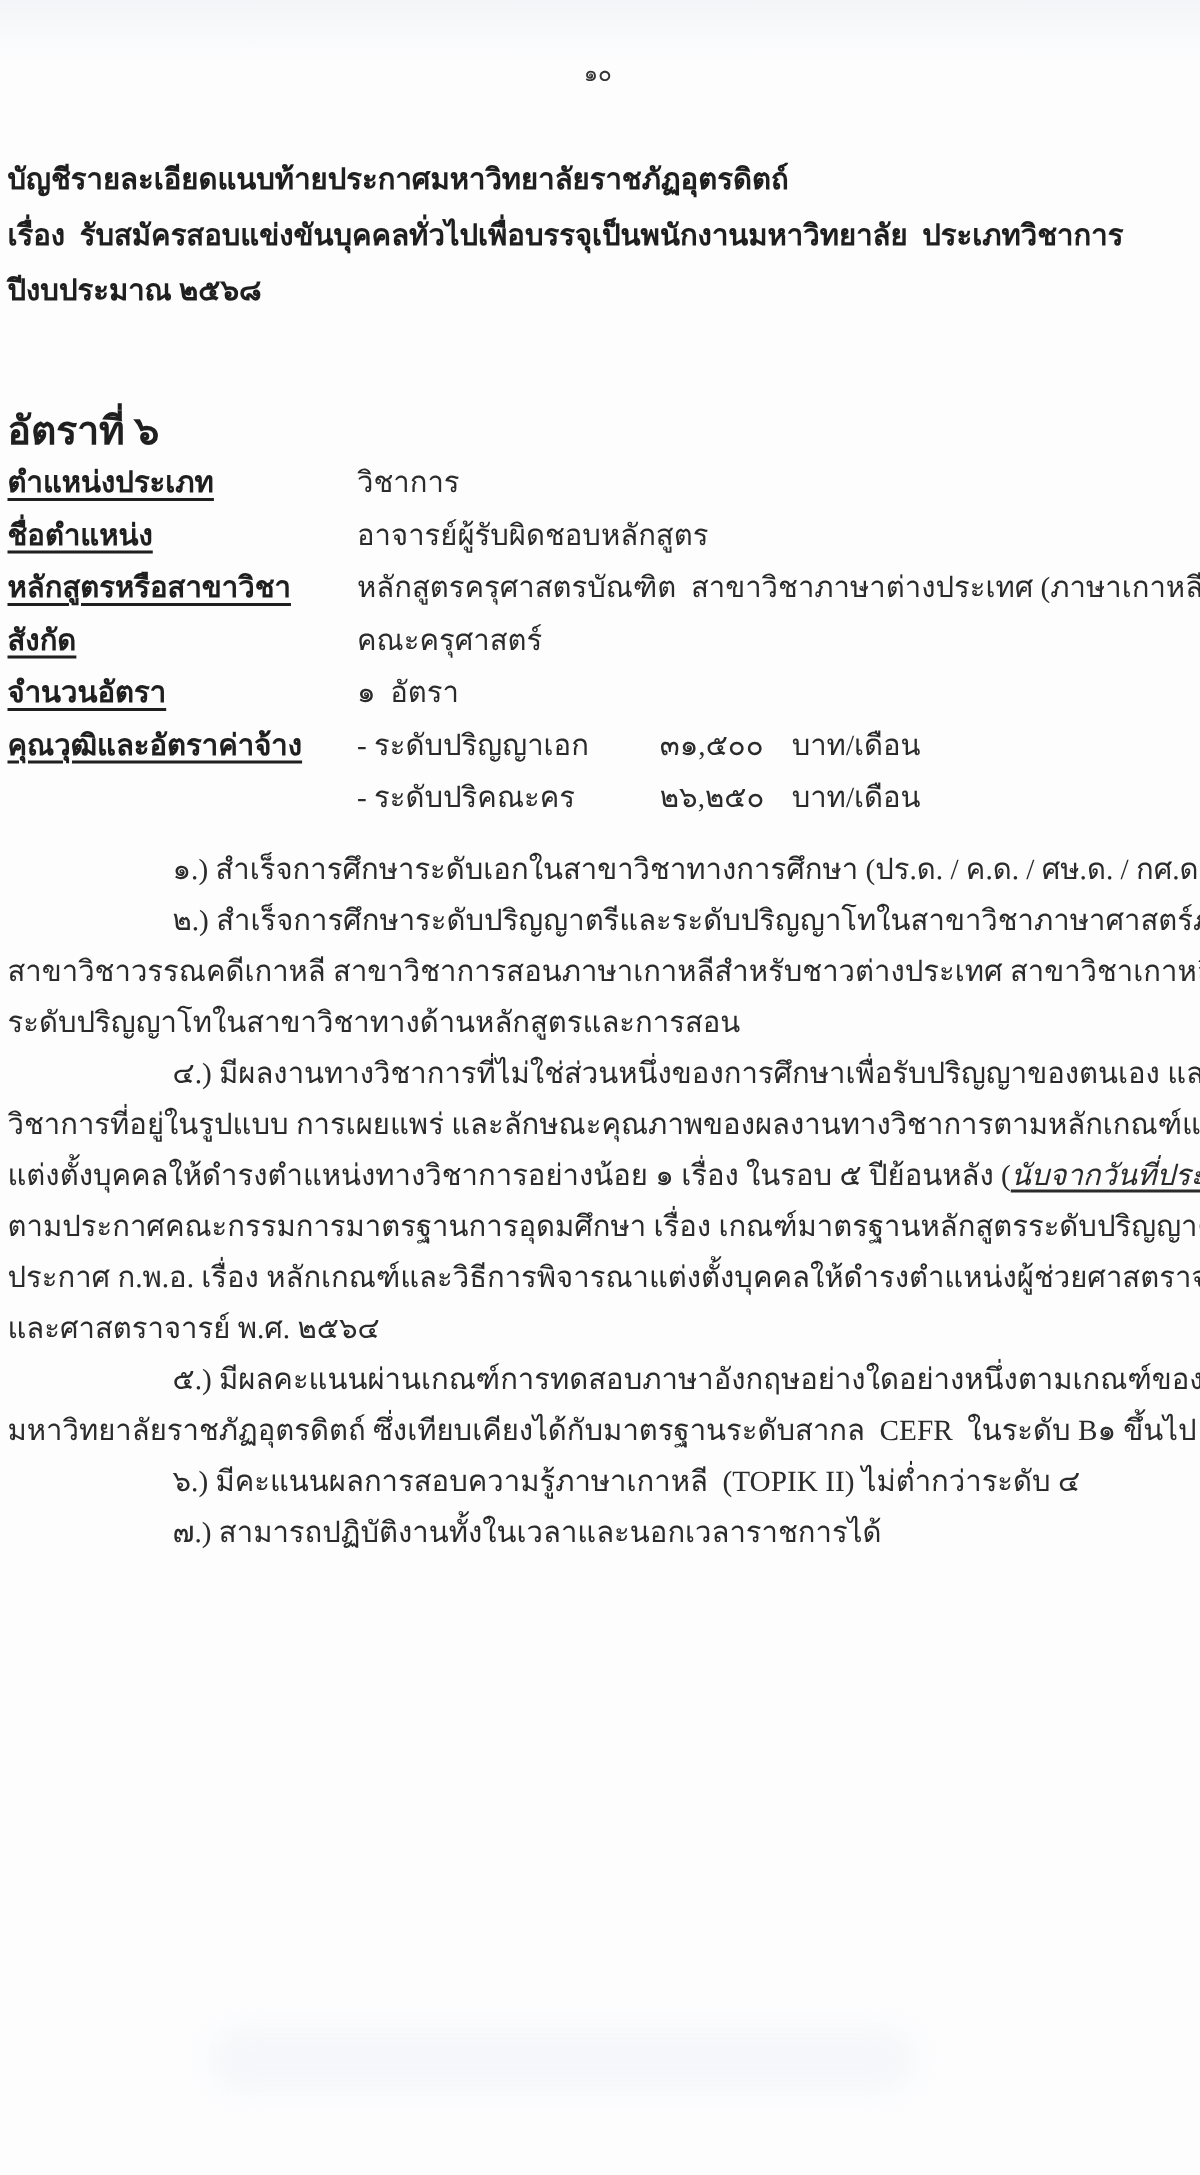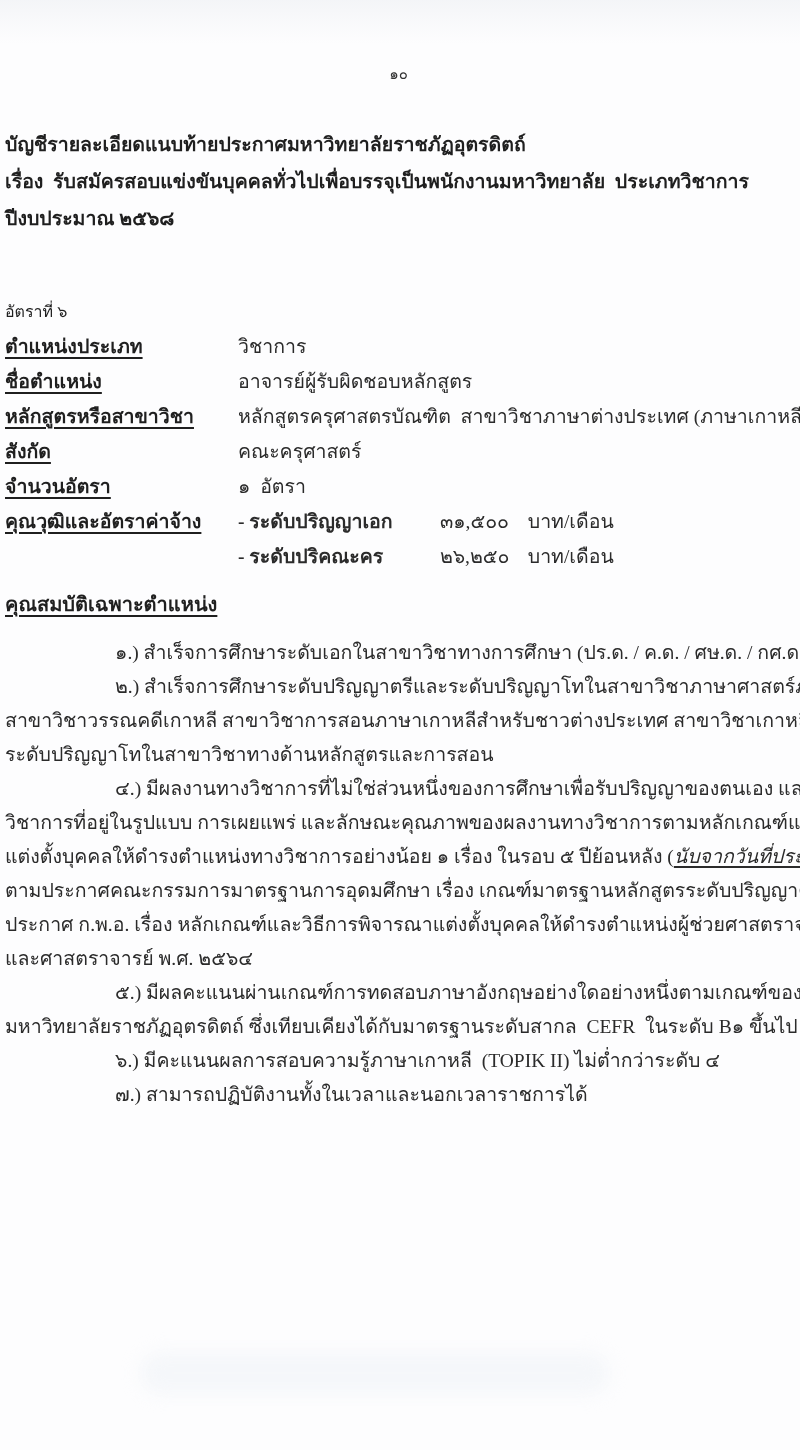--- a/index.html
+++ b/index.html
@@ -14,39 +14,39 @@
     background:linear-gradient(180deg,#ecEEf2 0%, #f6f7f9 55%, rgba(255,255,255,0) 100%);
     opacity:.55;
   }
   .scan-smudge {
     position:absolute; left:140px; top:1352px; width:470px; height:42px; pointer-events:none;
     background:#edf1f6; filter:blur(9px); opacity:.5; border-radius:20px;
   }
   .page { position:relative; padding:0 8px 0 5px; }
 
   .page-number {
-    padding-top:64px; text-align:center;
+    padding-top:40px; text-align:center;
     font-size:15px; line-height:20px; color:#333;
   }
   .doc-header {
     margin-top:42px; text-align:left;
     font-weight:700; font-size:19.5px; line-height:37px; color:#1f1f1f;
   }
   .rate-title {
-    margin-top:57px; font-weight:400; font-size:16px; line-height:35px; color:#1f1f1f;
+    margin-top:57px; font-weight:700; font-size:26px; line-height:35px; color:#1f1f1f;
   }
   .fields { font-size:19.5px; }
   .frow { display:flex; height:35px; line-height:35px; }
   .flabel {
     flex:0 0 233px; width:233px; font-weight:700; color:#1f1f1f;
     text-decoration:underline; text-decoration-thickness:1.5px; text-underline-offset:4px;
   }
   .flabel.empty { text-decoration:none; }
   .fvalue { flex:1; white-space:nowrap; }
-  .sal-level { display:inline-block; width:197px;font-weight:bold; }
+  .sal-level { display:inline-block; width:197px; }
   .sal-amount { display:inline-block; width:83px; }
 
   .qual-heading {
     margin-top:13px; font-weight:700; font-size:20px; line-height:35px; color:#1f1f1f;
     text-decoration:underline; text-decoration-thickness:1.5px; text-underline-offset:4px;
     width:max-content;
   }
   .qual-body { margin-top:14px; font-size:19.5px; line-height:34px; color:#2b2b2b; }
   .qline { height:34px; white-space:nowrap; }
   .qline.indent { padding-left:110px; }
@@ -105,21 +105,20 @@
     <div class="frow">
       <span class="flabel empty"></span>
       <span class="fvalue">
         <span class="sal-level">- ระดับปริคณะคร</span>
         <span class="sal-amount">๒๖,๒๕๐</span>
         <span class="sal-unit">บาท/เดือน</span>
       </span>
     </div>
   </section>
 
-  <div class="qual-heading">คุณสมบัติเฉพาะตำแหน่ง</div>
 
   <section class="qual-body">
     <div class="qline indent">๑.) สำเร็จการศึกษาระดับเอกในสาขาวิชาทางการศึกษา (ปร.ด. / ค.ด. / ศษ.ด. / กศ.ด.) หรือ</div>
     <div class="qline indent">๒.) สำเร็จการศึกษาระดับปริญญาตรีและระดับปริญญาโทในสาขาวิชาภาษาศาสตร์ภาษาเกาหลี</div>
     <div class="qline">สาขาวิชาวรรณคดีเกาหลี สาขาวิชาการสอนภาษาเกาหลีสำหรับชาวต่างประเทศ สาขาวิชาเกาหลีศึกษา หรือ</div>
     <div class="qline">ระดับปริญญาโทในสาขาวิชาทางด้านหลักสูตรและการสอน</div>
     <div class="qline indent">๔.) มีผลงานทางวิชาการที่ไม่ใช่ส่วนหนึ่งของการศึกษาเพื่อรับปริญญาของตนเอง และเป็นผลงานทาง</div>
     <div class="qline">วิชาการที่อยู่ในรูปแบบ การเผยแพร่ และลักษณะคุณภาพของผลงานทางวิชาการตามหลักเกณฑ์และวิธีการพิจารณา</div>
     <div class="qline">
       <span>แต่งตั้งบุคคลให้ดำรงตำแหน่งทางวิชาการอย่างน้อย ๑ เรื่อง ในรอบ ๕ ปีย้อนหลัง (</span><span class="u-note">นับจากวันที่ประกาศรับสมัคร</span>

